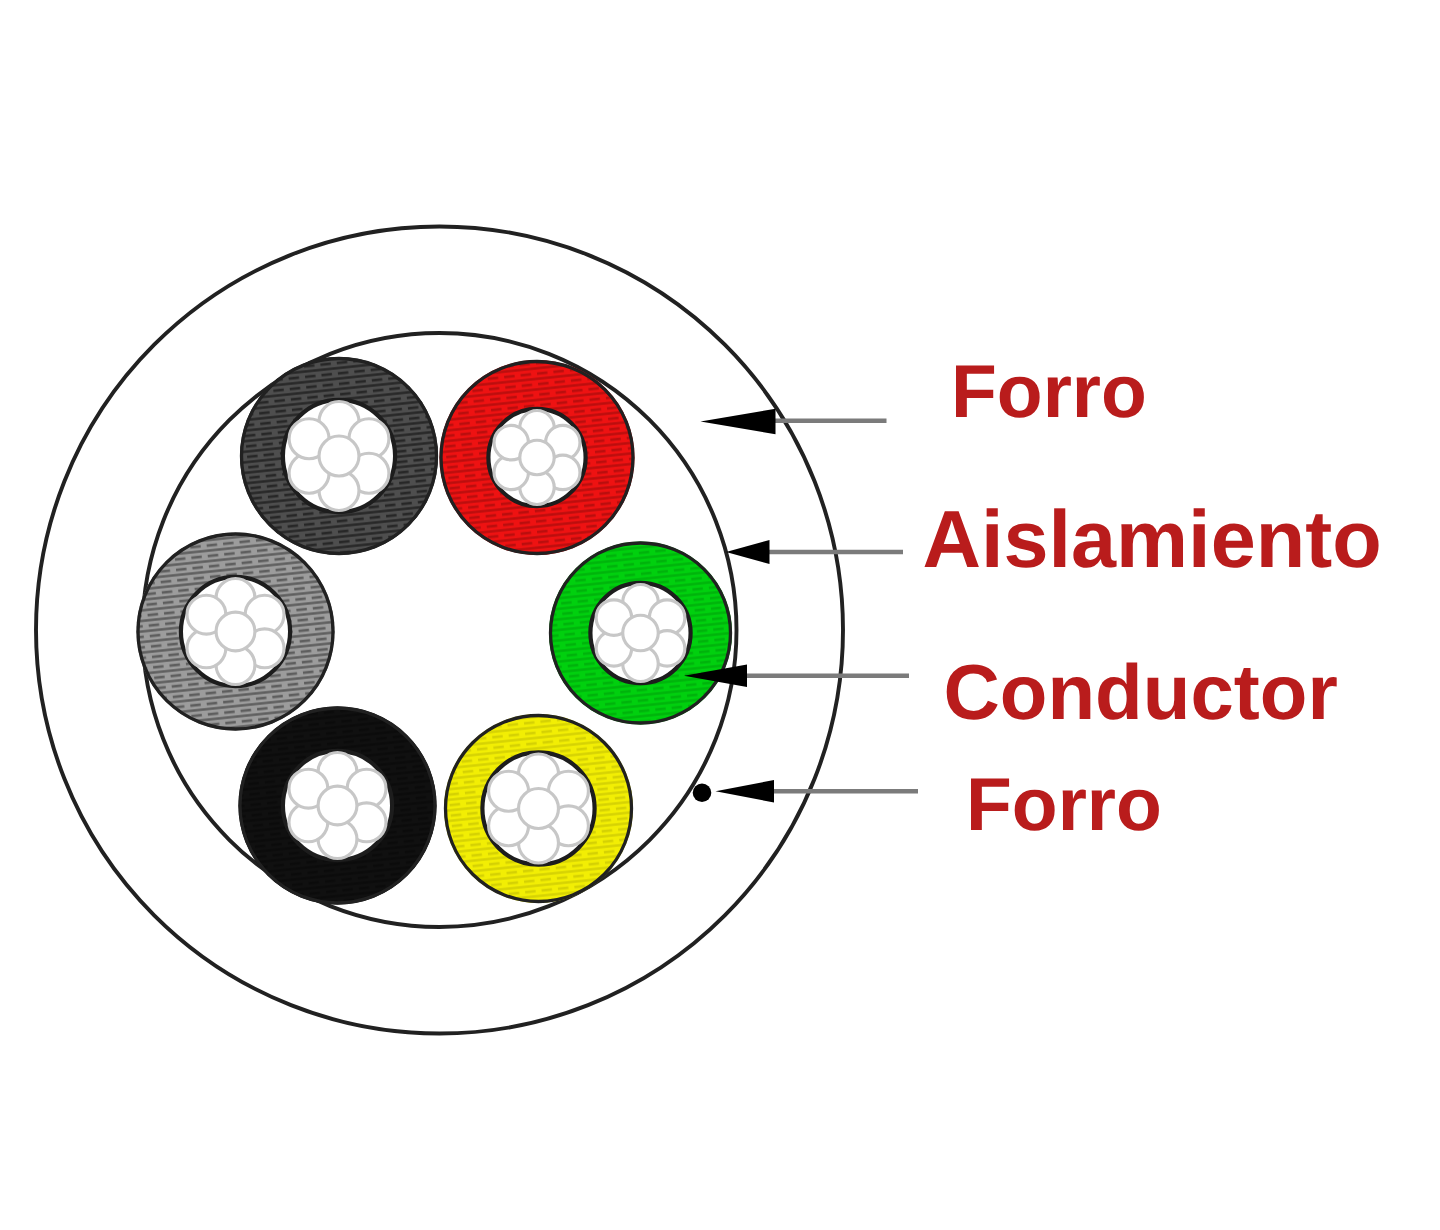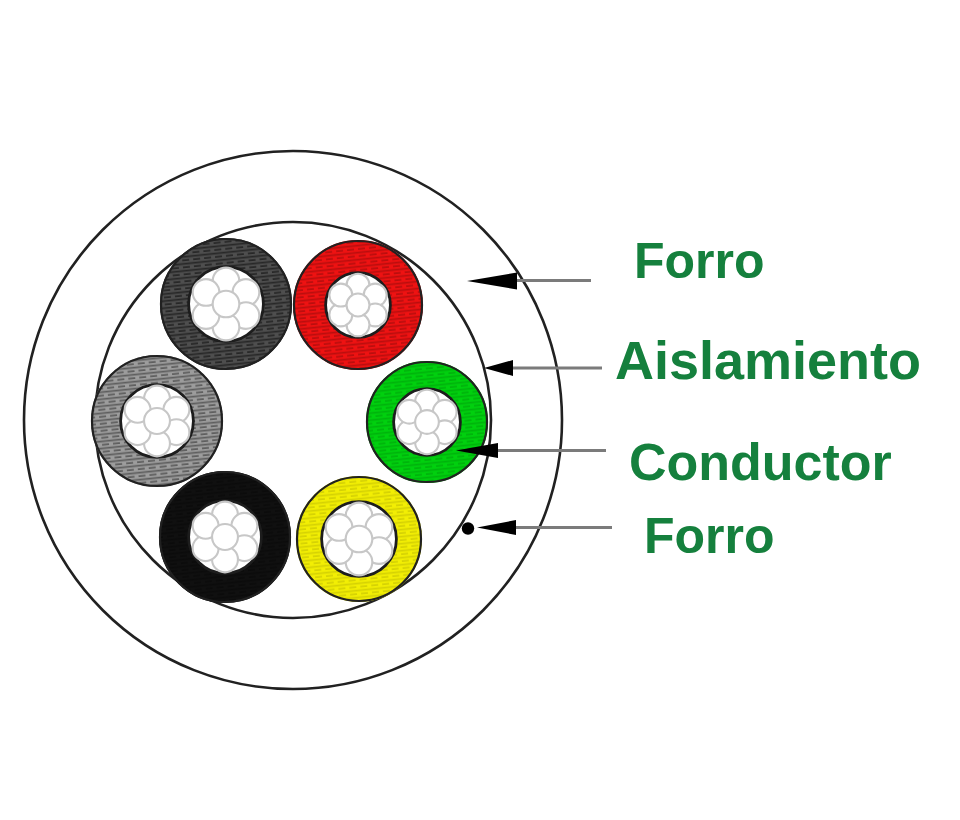--- a/index.html
+++ b/index.html
@@ -17,21 +17,21 @@
     height: 820px;
     background: #ffffff;
   }
   .stage svg {
     position: absolute;
     left: 0;
     top: 0;
   }
   .diagram-label {
     position: absolute;
-    color: #15803d;
+    color: #b91c1c;
     font-weight: 700;
     line-height: 1;
     white-space: nowrap;
     letter-spacing: 0px;
   }
   .label-forro       { left: 634px; top: 236px; font-size: 50px; }
   .label-aislamiento { left: 615px; top: 333px; font-size: 54px; }
   .label-conductor   { left: 629px; top: 436px; font-size: 52px; }
   .label-nylon       { left: 644px; top: 511px; font-size: 50px; }
 </style>

